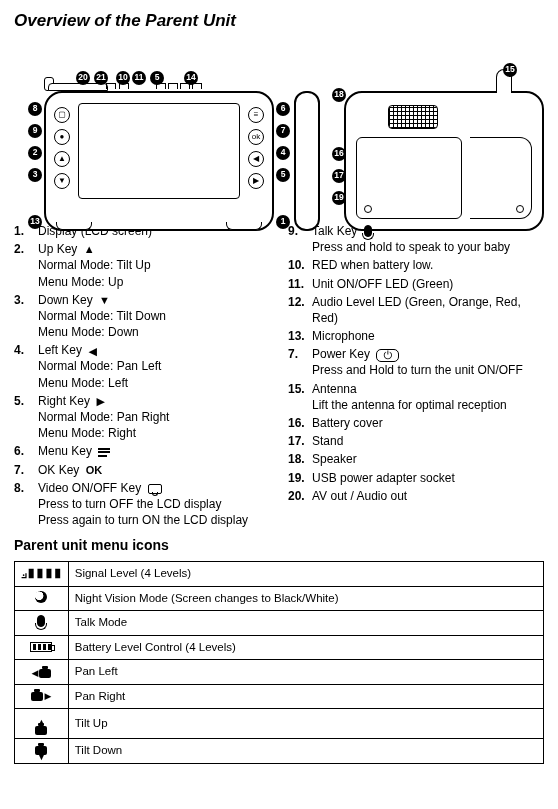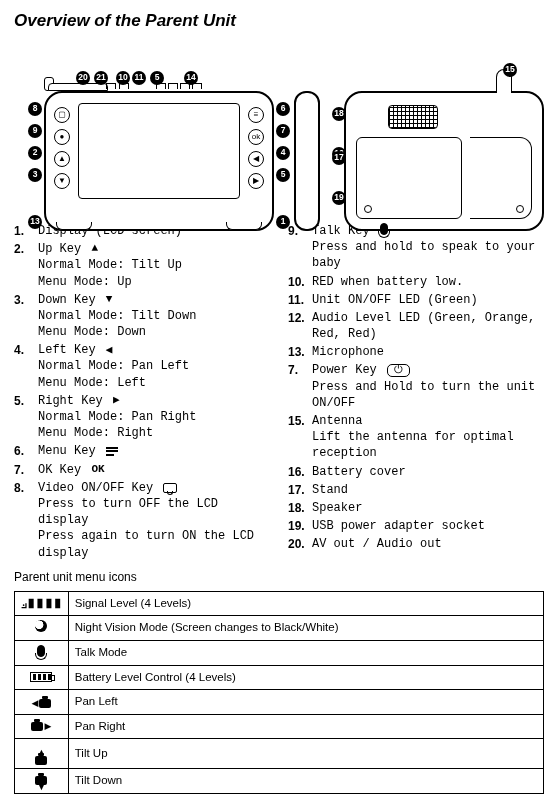--- a/index.html
+++ b/index.html
@@ -11,22 +11,22 @@
     padding: 10px 14px;
     line-height: 1.35;
   }
   .title {
     font-style: italic;
     font-weight: bold;
     font-size: 17px;
     margin-bottom: 6px;
   }
   .subtitle {
-    font-weight: normal;
-    font-size: 12px;
+    font-weight: bold;
+    font-size: 14px;
     margin: 4px 0 6px 0;
   }
   
   .diagram {
     position: relative;
     height: 180px;
     margin-bottom: 4px;
   }
   .device-front {
     position: absolute;
@@ -169,21 +169,20 @@
     display:flex;
     margin-bottom: 2px;
   }
   .num {
     width: 24px;
     font-weight: bold;
     flex-shrink:0;
   }
   .body {
     flex:1;
-    font-family:Liberation Mono, monospace;
   }
   .body .name {
     display:inline;
   }
   .body .sym {
     display:inline-block;
     margin-left:3px;
     vertical-align:middle;
     font-size:11px;
     line-height:1;
@@ -294,23 +293,23 @@
   <div class="callout" style="left:262px;top:176px">1</div>
 
   <div class="callout" style="left:62px;top:32px">20</div>
   <div class="callout" style="left:80px;top:32px">21</div>
   <div class="callout" style="left:102px;top:32px">10</div>
   <div class="callout" style="left:118px;top:32px">11</div>
   <div class="callout" style="left:136px;top:32px">5</div>
   <div class="callout" style="left:170px;top:32px">14</div>
 
   <div class="callout" style="left:489px;top:24px">15</div>
-  <div class="callout" style="left:318px;top:68px">18</div>
+  <div class="callout" style="left:318px;top:49px">18</div>
   <div class="callout" style="left:318px;top:108px">16</div>
-  <div class="callout" style="left:318px;top:112px">17</div>
+  <div class="callout" style="left:318px;top:130px">17</div>
   <div class="callout" style="left:318px;top:152px">19</div>
 </div>
 
 <div class="features">
   <div class="col" id="col-left">
       <div class="item">
         <div class="num">1.</div>
         <div class="body"><span class="name">Display (LCD screen)</span> </div>
       </div>
       <div class="item">

